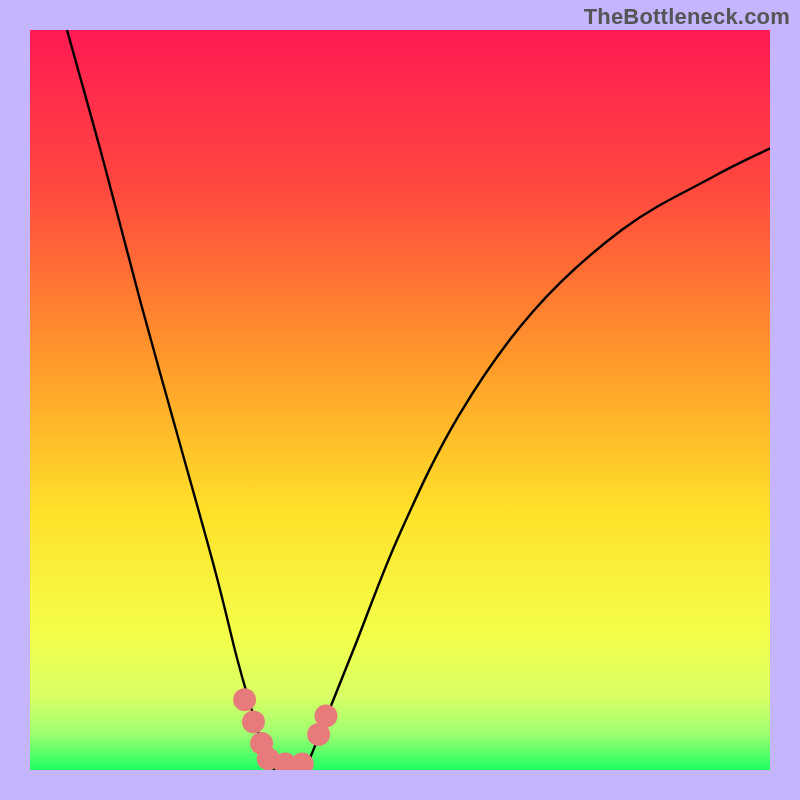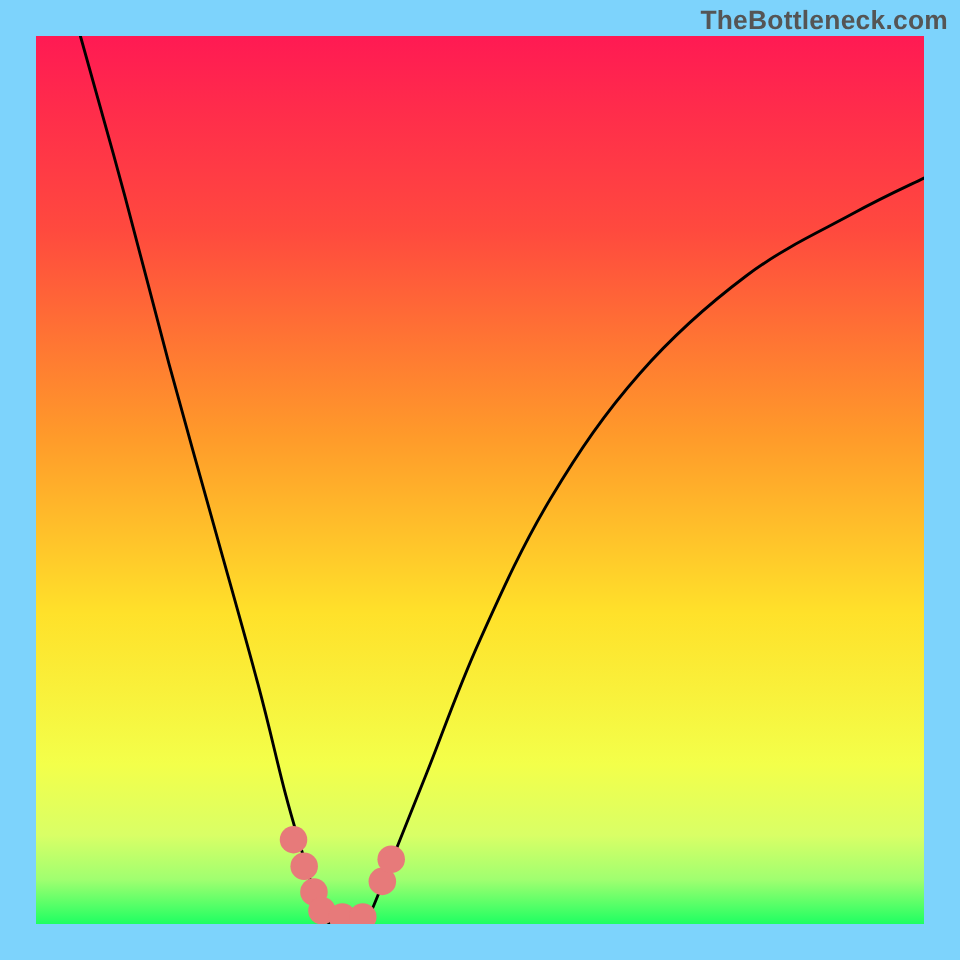--- a/index.html
+++ b/index.html
@@ -7,21 +7,21 @@
     padding: 0;
     width: 800px;
     height: 800px;
     background: #000;
     font-family: Arial, Helvetica, sans-serif;
     overflow: hidden;
   }
   .outer {
     width: 800px;
     height: 800px;
-    background: #7dd3fc;
+    background: #c4b5fd;
     position: relative;
   }
   .watermark {
     position: absolute;
     top: 4px;
     right: 10px;
     color: #555;
     font-size: 22px;
     font-weight: 600;
     letter-spacing: 0.2px;

